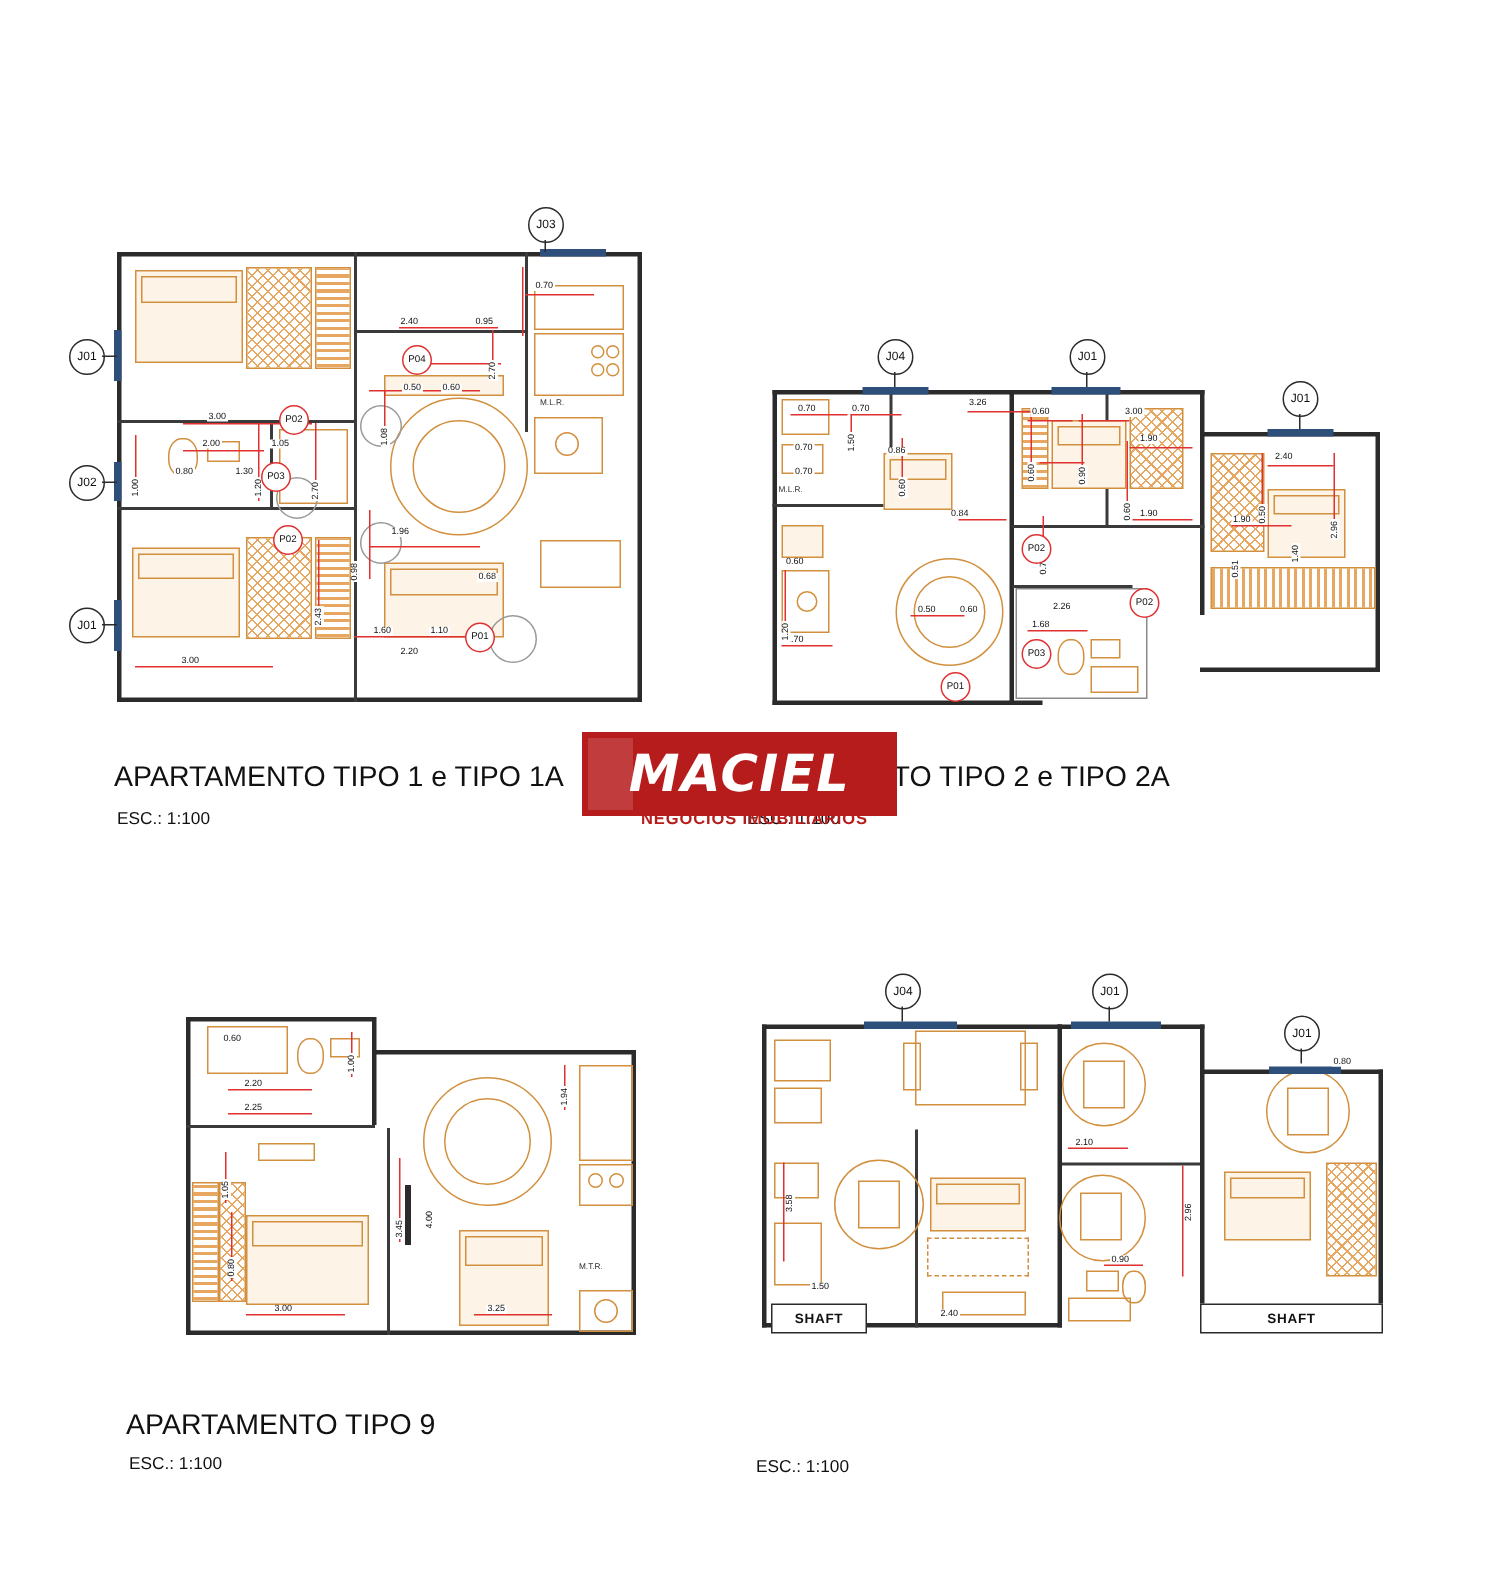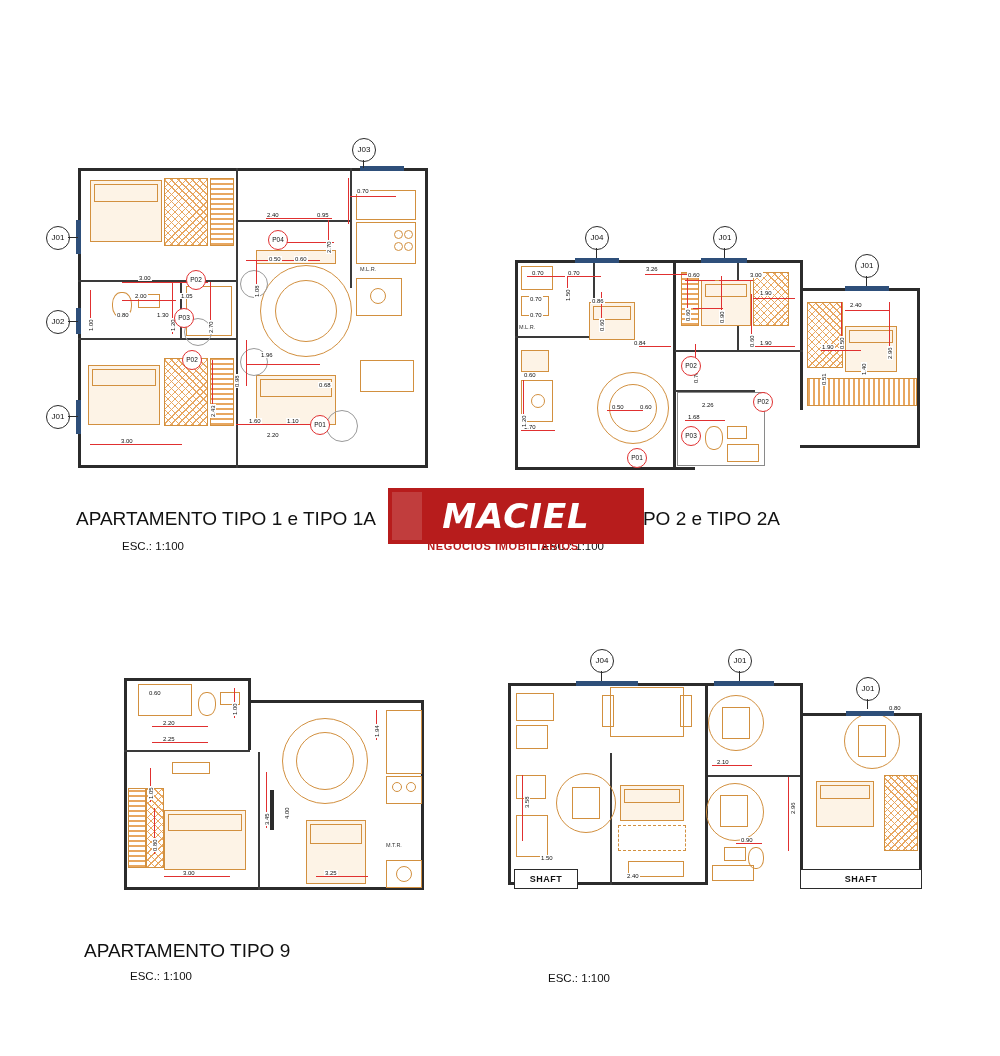--- a/index.html
+++ b/index.html
@@ -13,21 +13,21 @@
   }
   .sheet{position:absolute;inset:0;}
 
   .doc-title{
     position:absolute;left:76px;top:52px;
     font-size:19px;font-weight:700;letter-spacing:.2px;color:#111;
   }
 
   .plan{position:absolute;}
   .caption{position:absolute;font-size:19px;color:#111;}
-  .scale{position:absolute;font-size:11.5px;color:#111;margin-left:44px;}
+  .scale{position:absolute;font-size:11.5px;color:#111;}
 
   
   .wall{position:absolute;background:#2b2b2b;}
   .wall-l{position:absolute;background:#3a3a3a;}
   .room{position:absolute;border:1px solid #8a8a8a;background:#fff;}
   .furn{position:absolute;border:1px solid #d2903f;background:#fdf3e6;}
   .furn-o{position:absolute;border:1px solid #d2903f;background:transparent;}
   .circ{position:absolute;border:1px solid #d2903f;border-radius:50%;background:#fff;}
   .circ-t{position:absolute;border:1px solid #d2903f;border-radius:50%;background:transparent;}
   .dim{position:absolute;height:0;border-top:1px solid #e03030;}
@@ -48,21 +48,21 @@
           border:1px solid #d2903f;}
   .stripe-v{position:absolute;background:repeating-linear-gradient(0deg,#e8a760 0 2px,#fff 2px 5px);
           border:1px solid #d2903f;}
   .zig{position:absolute;background:
       repeating-linear-gradient(135deg,#e8a760 0 1px,transparent 1px 5px),
       repeating-linear-gradient(45deg,#e8a760 0 1px,transparent 1px 5px);
       border:1px solid #d2903f;}
 
   
   .wm{position:absolute;left:388px;top:488px;width:230px;height:78px;}
-  .wm-box{position:absolute;left:0;top:0;width:256px;height:56px;background:#b71c1c;
+  .wm-box{position:absolute;left:0;top:0;width:210px;height:56px;background:#b71c1c;
           display:flex;align-items:center;justify-content:center;}
   .wm-text{font-family:"DejaVu Sans", sans-serif;font-weight:700;font-size:34px;color:#ffffff;
            letter-spacing:1px;font-style:italic;}
   .wm-sub{position:absolute;left:0;top:52px;width:230px;text-align:center;
           font-size:11px;font-weight:700;color:#b71c1c;letter-spacing:.6px;}
   .wm-badge{position:absolute;left:4px;top:4px;width:30px;height:48px;background:#ffffff;opacity:.15;}
 </style>
 </head>
 <body>
 

